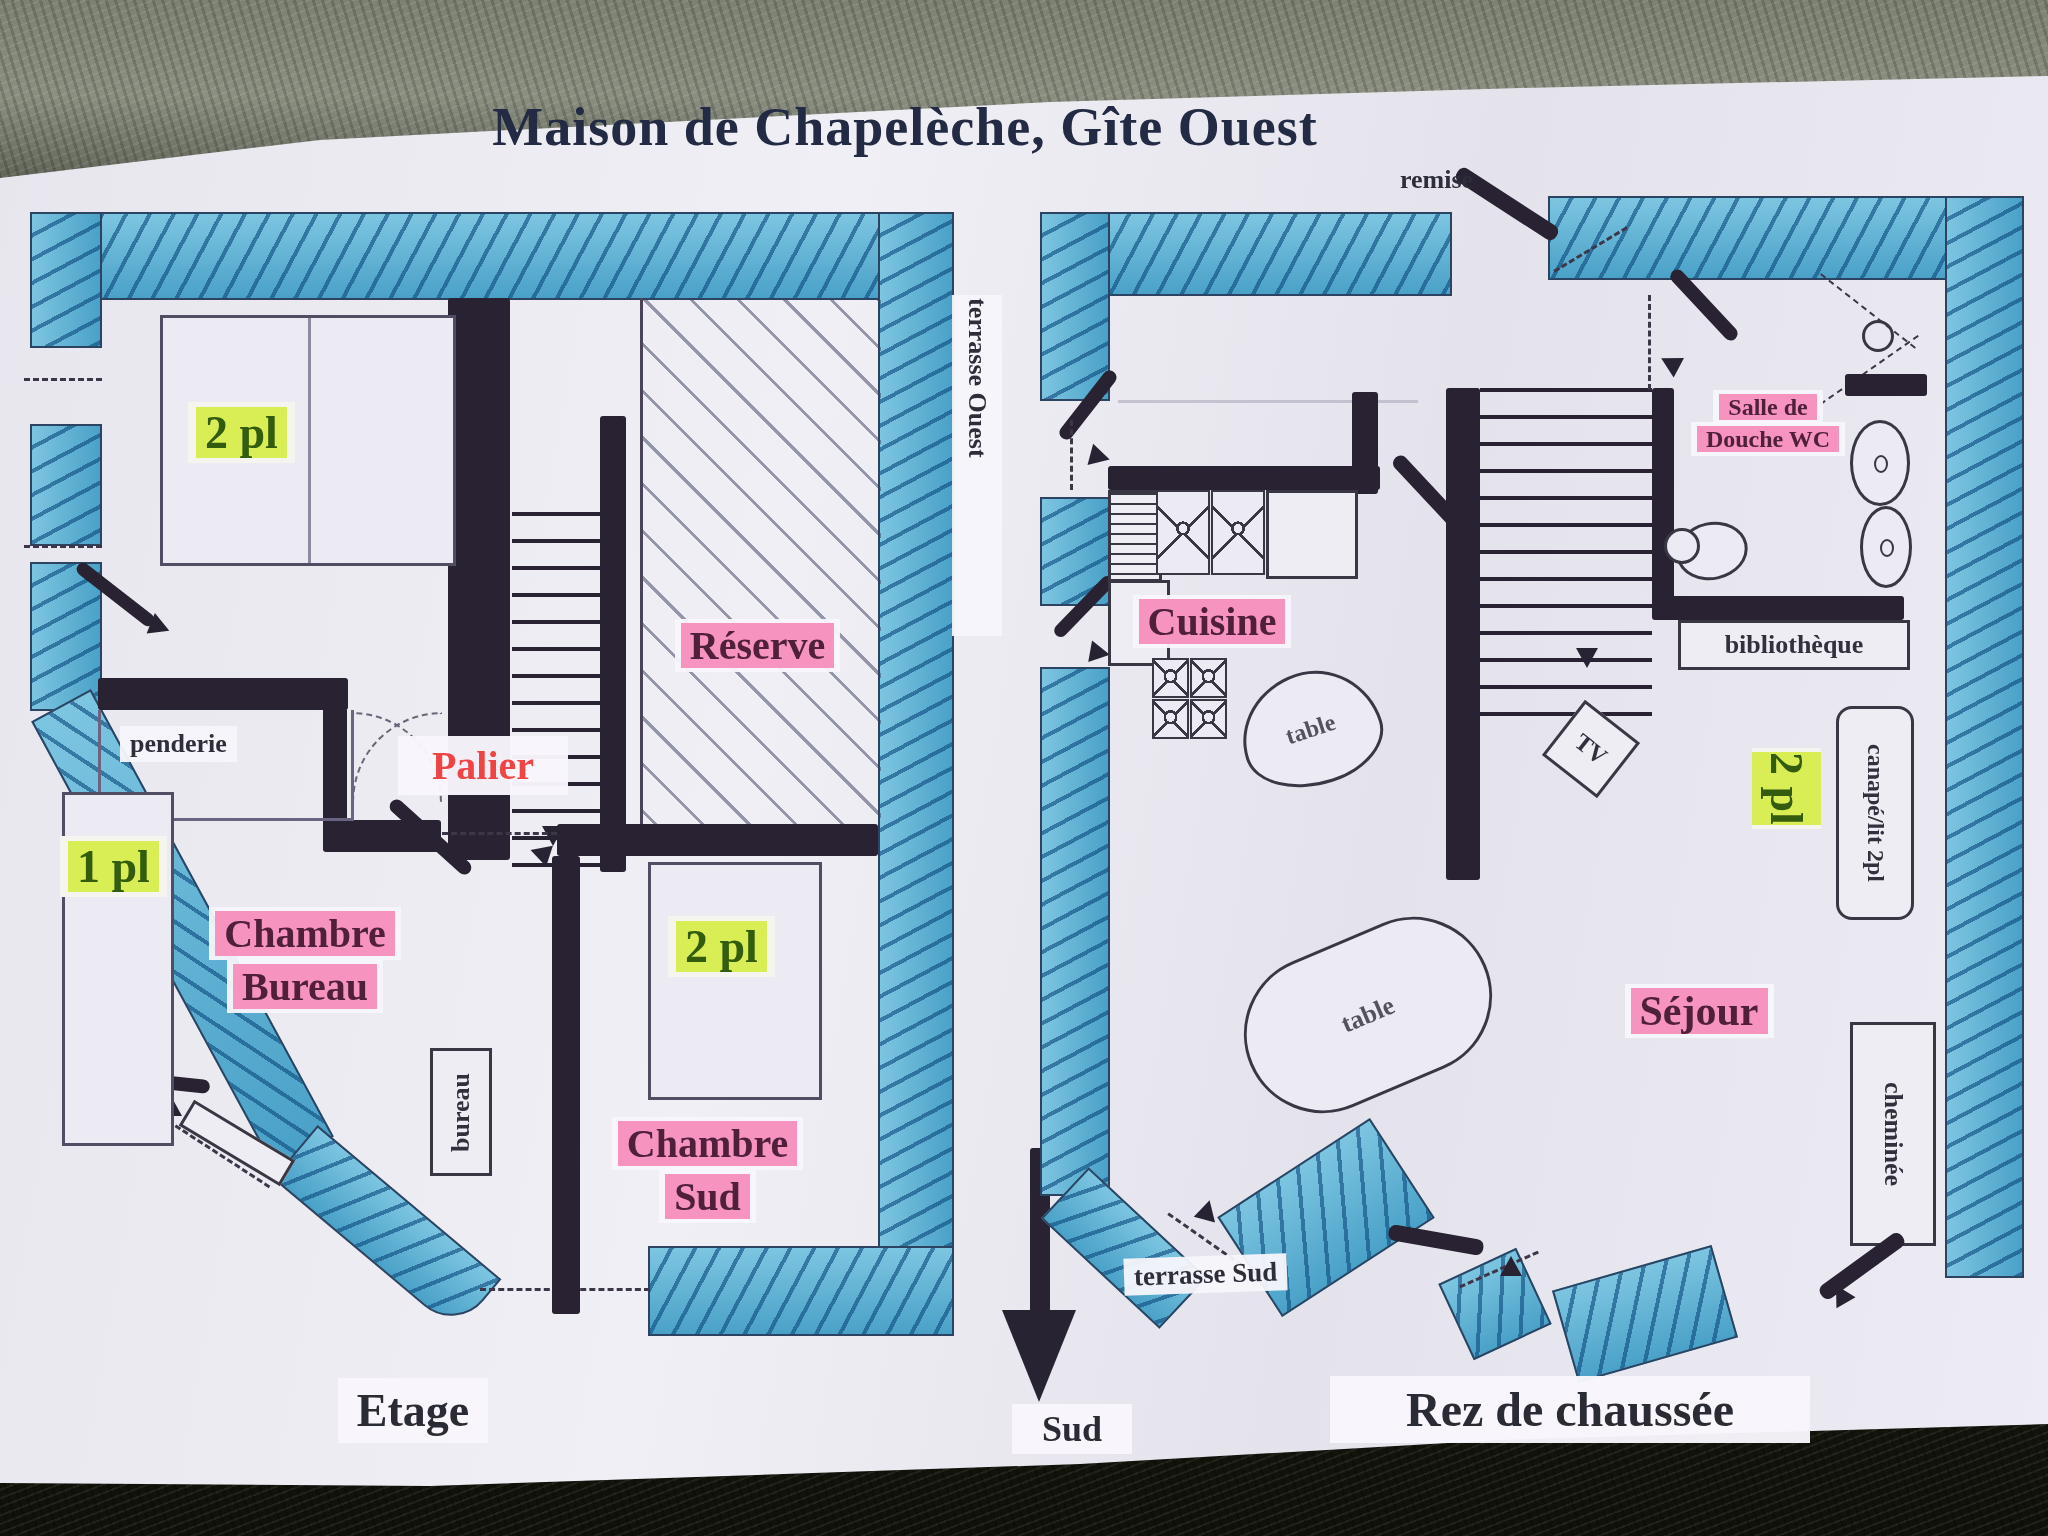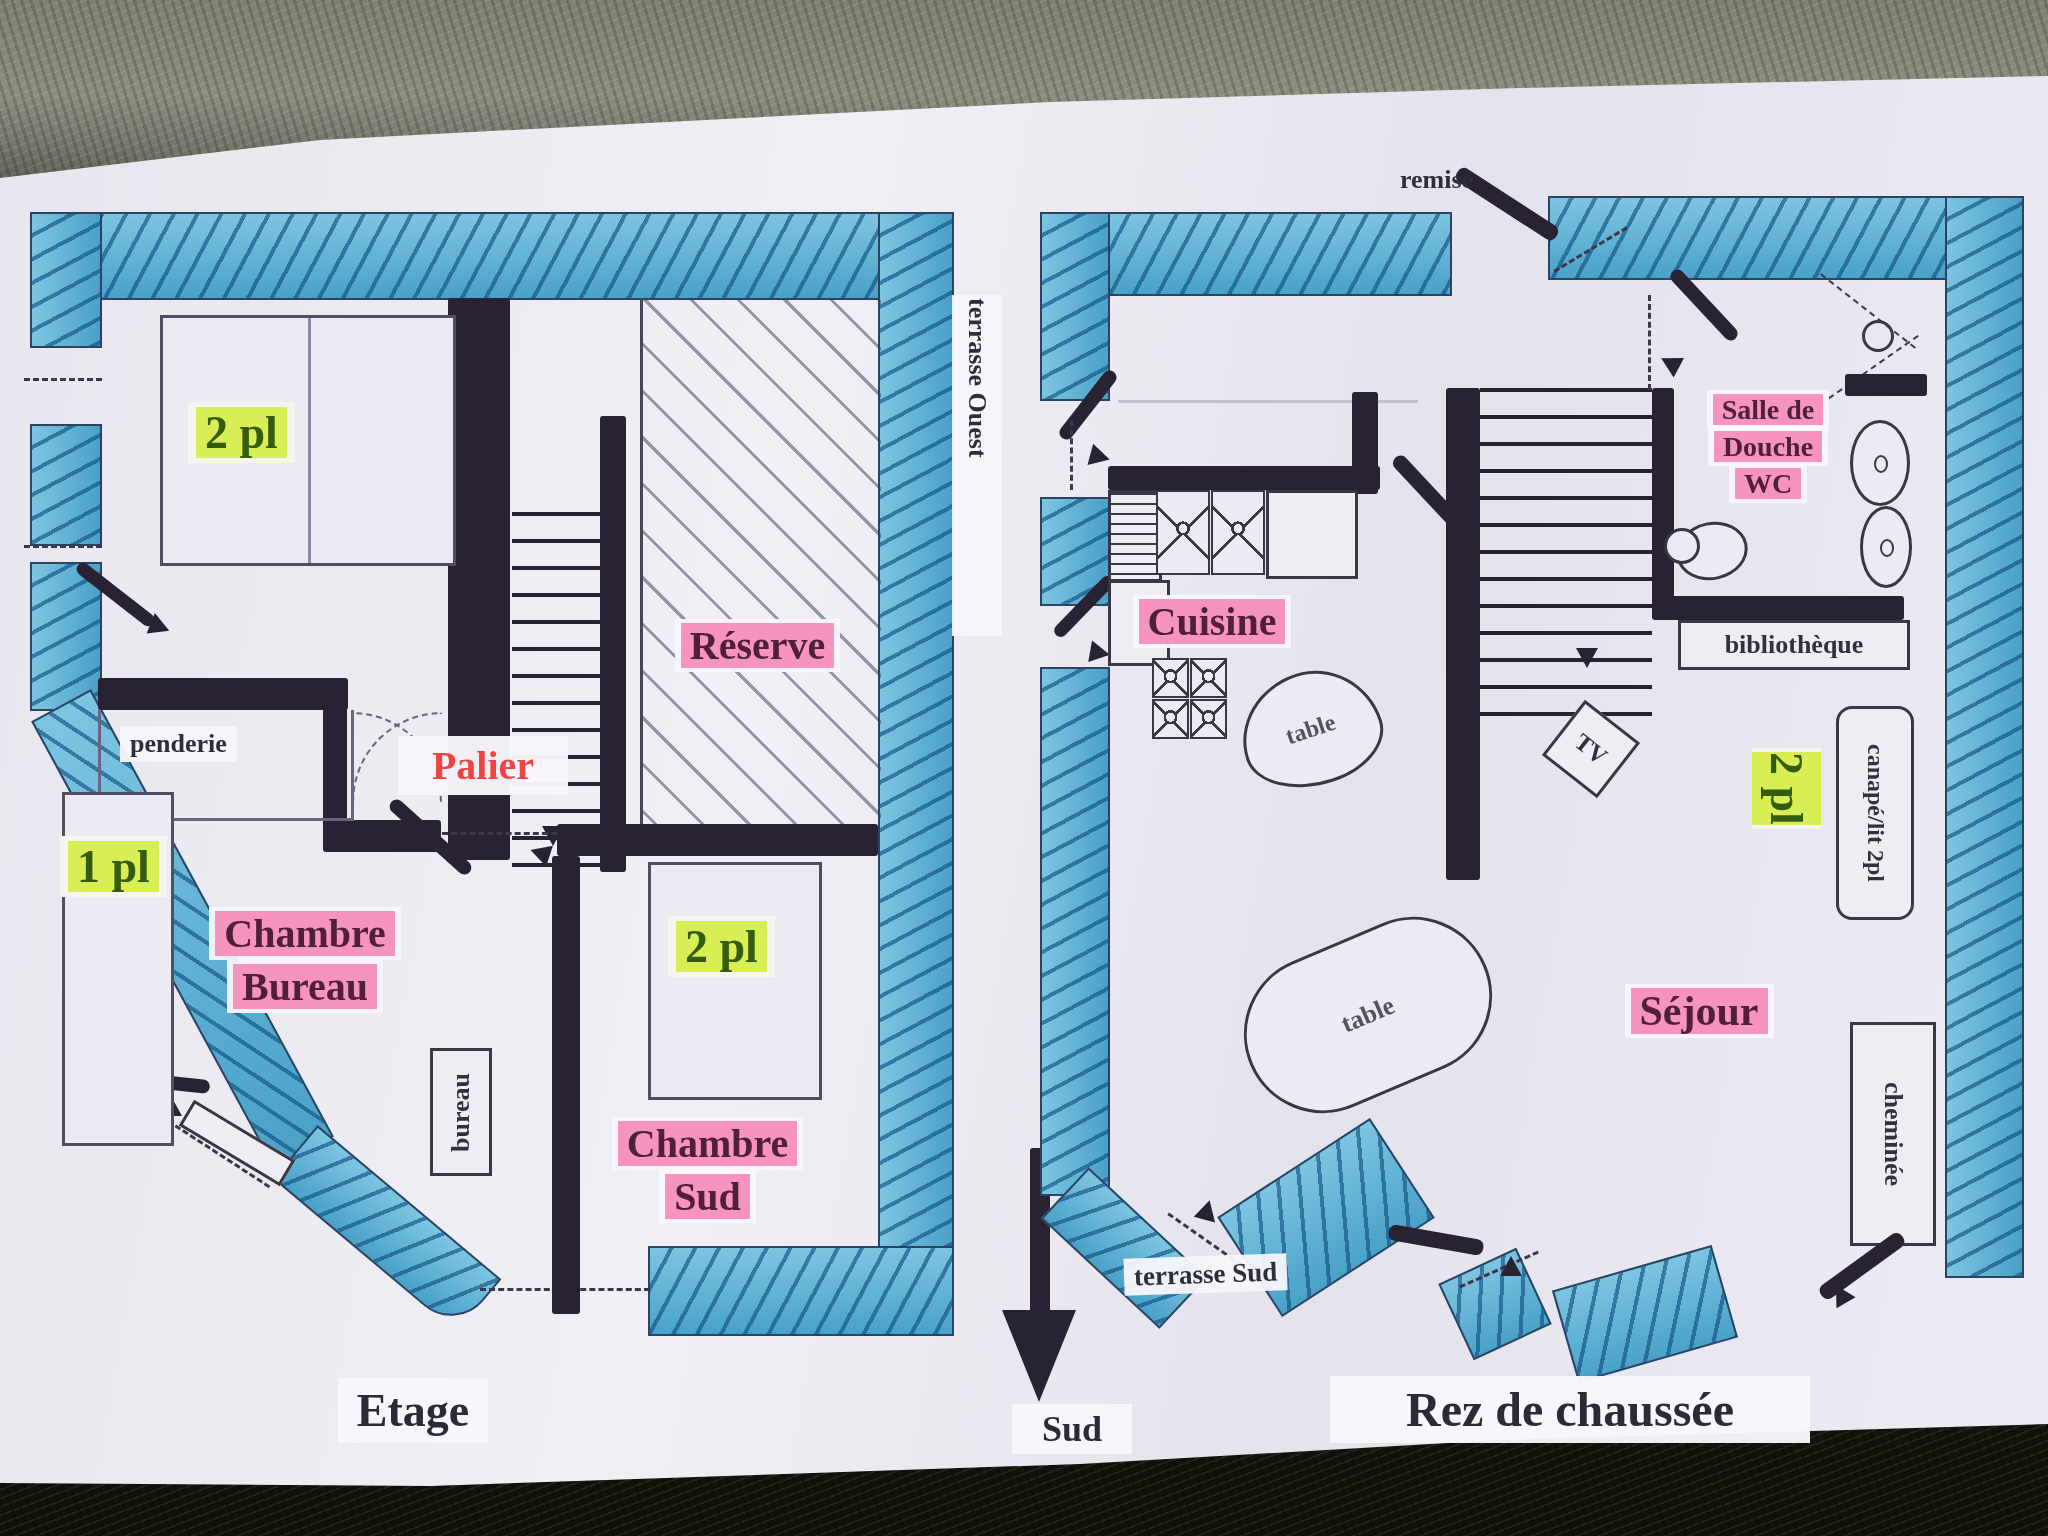--- a/index.html
+++ b/index.html
@@ -52,20 +52,21 @@
   .vflip{transform:rotate(180deg);}
   .itm{font-weight:700;color:#33303e;font-family:"Liberation Serif",serif;display:flex;align-items:center;justify-content:center;}
   .rule{height:3px;background:#a6a4b8;opacity:.55;}
 </style>
 </head>
 <body>
 
 <div class="stage">
   <div class="paper"></div>
 
+  <div class="abs title" style="left:430px;top:96px;width:950px;">Maison de Chapelèche, Gîte Ouest</div>
 
   <div class="abs bwall" style="left:55px;top:212px;width:895px;height:84px;"></div>
   <div class="abs bwall bwall-v" style="left:878px;top:212px;width:72px;height:1048px;"></div>
   <div class="abs bwall" style="left:648px;top:1246px;width:302px;height:86px;"></div>
   <div class="abs bwall bwall-v" style="left:30px;top:212px;width:68px;height:132px;"></div>
   <div class="abs bwall bwall-v" style="left:30px;top:424px;width:68px;height:118px;"></div>
   <div class="abs bwall bwall-v" style="left:30px;top:562px;width:68px;height:145px;"></div>
   <div class="abs bwall bwall-v" style="left:-72px;top:895px;width:505px;height:64px;transform:rotate(61.5deg);"></div>
   <div class="abs bwall" style="left:267px;top:1194px;width:236px;height:66px;transform:rotate(40deg);border-radius:0 0 42px 12px;"></div>
   <div class="abs dash-h" style="left:24px;top:378px;width:78px;"></div>
@@ -175,21 +176,21 @@
   <div class="abs" style="left:1862px;top:320px;width:26px;height:26px;border:3px solid #3a3744;border-radius:50%;"></div>
   <div class="abs dark" style="left:1845px;top:374px;width:82px;height:22px;"></div>
   <div class="abs oval" style="left:1850px;top:420px;width:54px;height:80px;">
     <div class="abs" style="left:21px;top:32px;width:10px;height:14px;border:2.5px solid #3a3744;border-radius:50%;"></div>
   </div>
   <div class="abs oval" style="left:1860px;top:506px;width:46px;height:76px;">
     <div class="abs" style="left:17px;top:30px;width:10px;height:14px;border:2.5px solid #3a3744;border-radius:50%;"></div>
   </div>
   <div class="abs oval" style="left:1676px;top:522px;width:66px;height:52px;transform:rotate(-12deg);"></div>
   <div class="abs" style="left:1664px;top:528px;width:30px;height:30px;border:3px solid #3a3744;border-radius:50%;background:#eceaf2;"></div>
-  <div class="abs rl" style="left:1688px;top:392px;width:160px;font-size:28px;"><span class="strip"><span class="hl">Salle de Douche WC</span></span></div>
+  <div class="abs rl" style="left:1688px;top:392px;width:160px;font-size:24px;"><span class="strip"><span class="hl">Salle de Douche WC</span></span></div>
 
   <div class="abs dark" style="left:1652px;top:596px;width:252px;height:24px;"></div>
   <div class="abs boxi itm" style="left:1678px;top:620px;width:226px;height:44px;">
     <span style="font-size:26px;">bibliothèque</span>
   </div>
   <div class="abs boxi itm" style="left:1556px;top:714px;width:64px;height:64px;transform:rotate(38deg);">
     <span style="font-size:24px;">TV</span>
   </div>
   <div class="abs boxi itm" style="left:1836px;top:706px;width:72px;height:208px;border-radius:16px;">
     <span class="vtext" style="font-size:24px;">canapé/lit 2pl</span>

